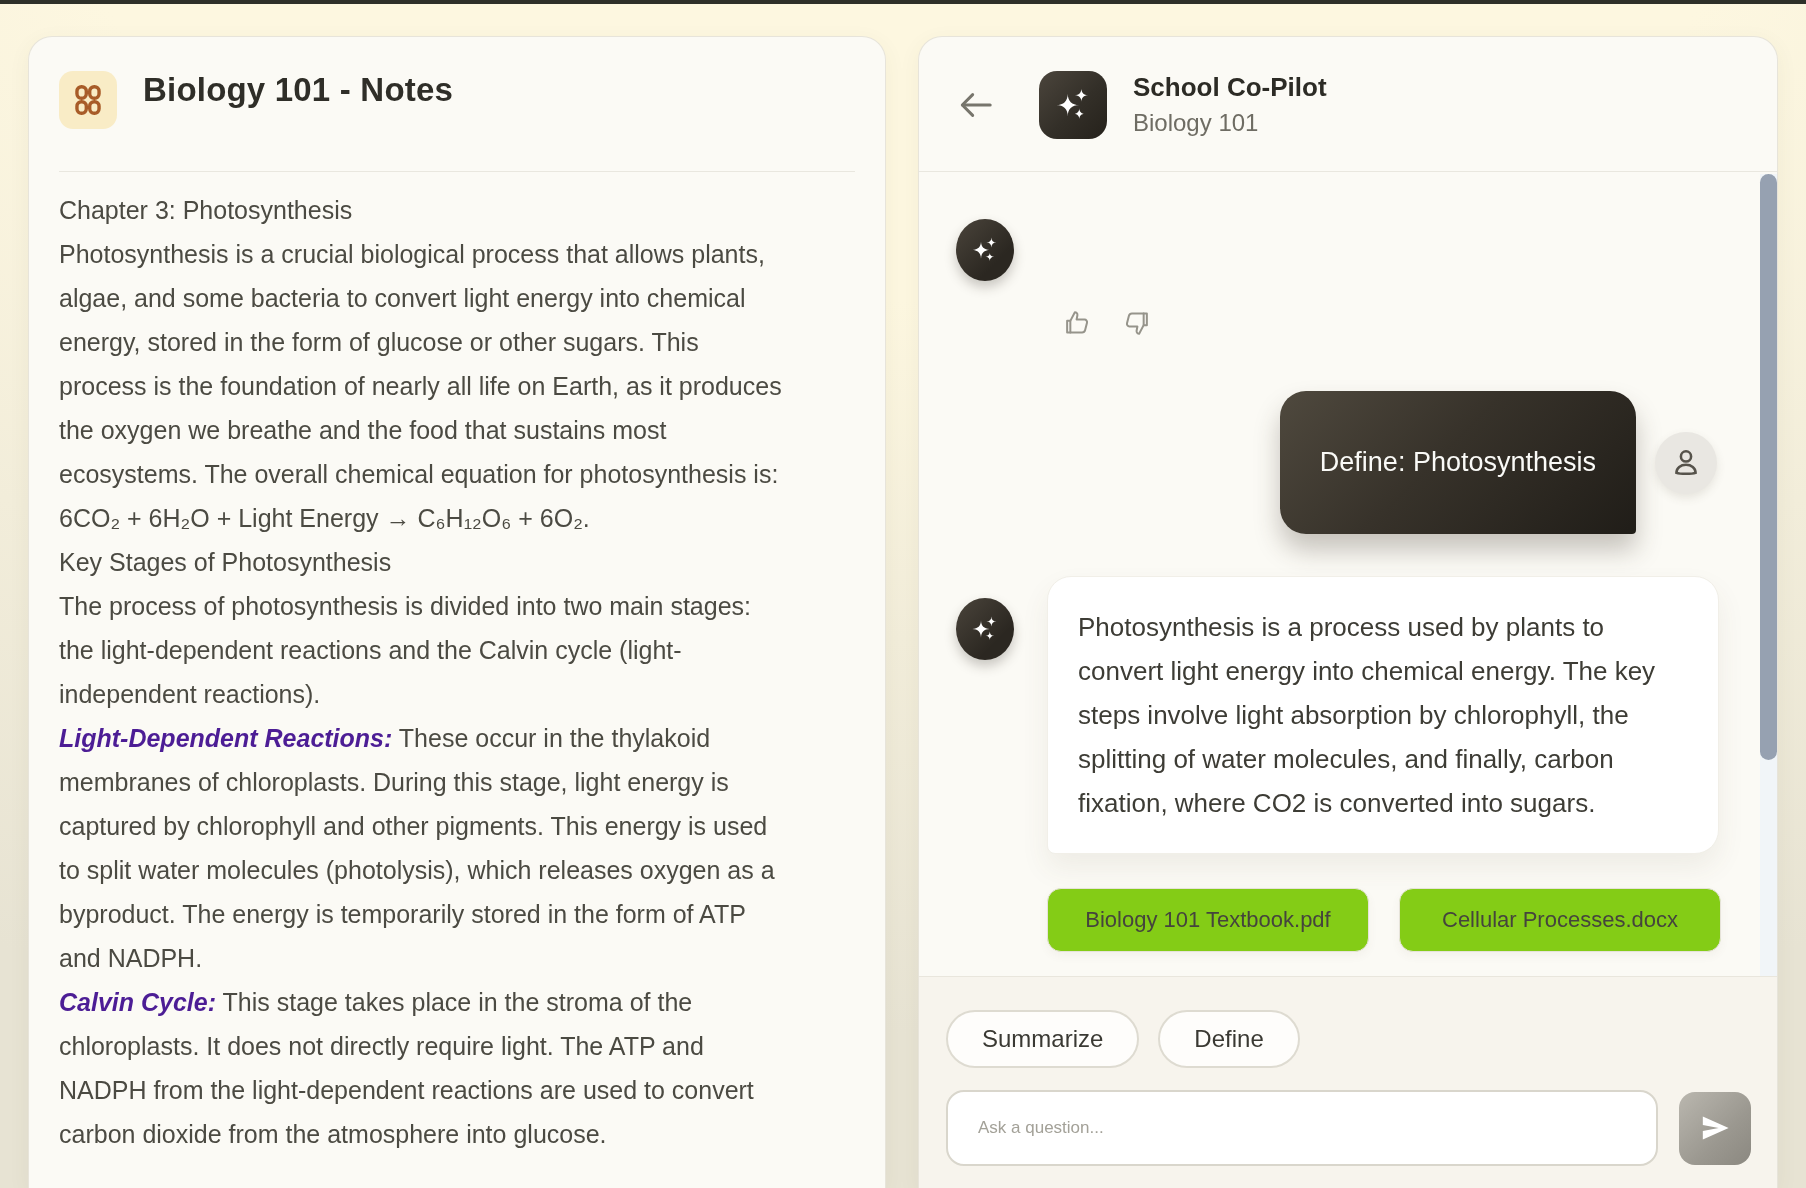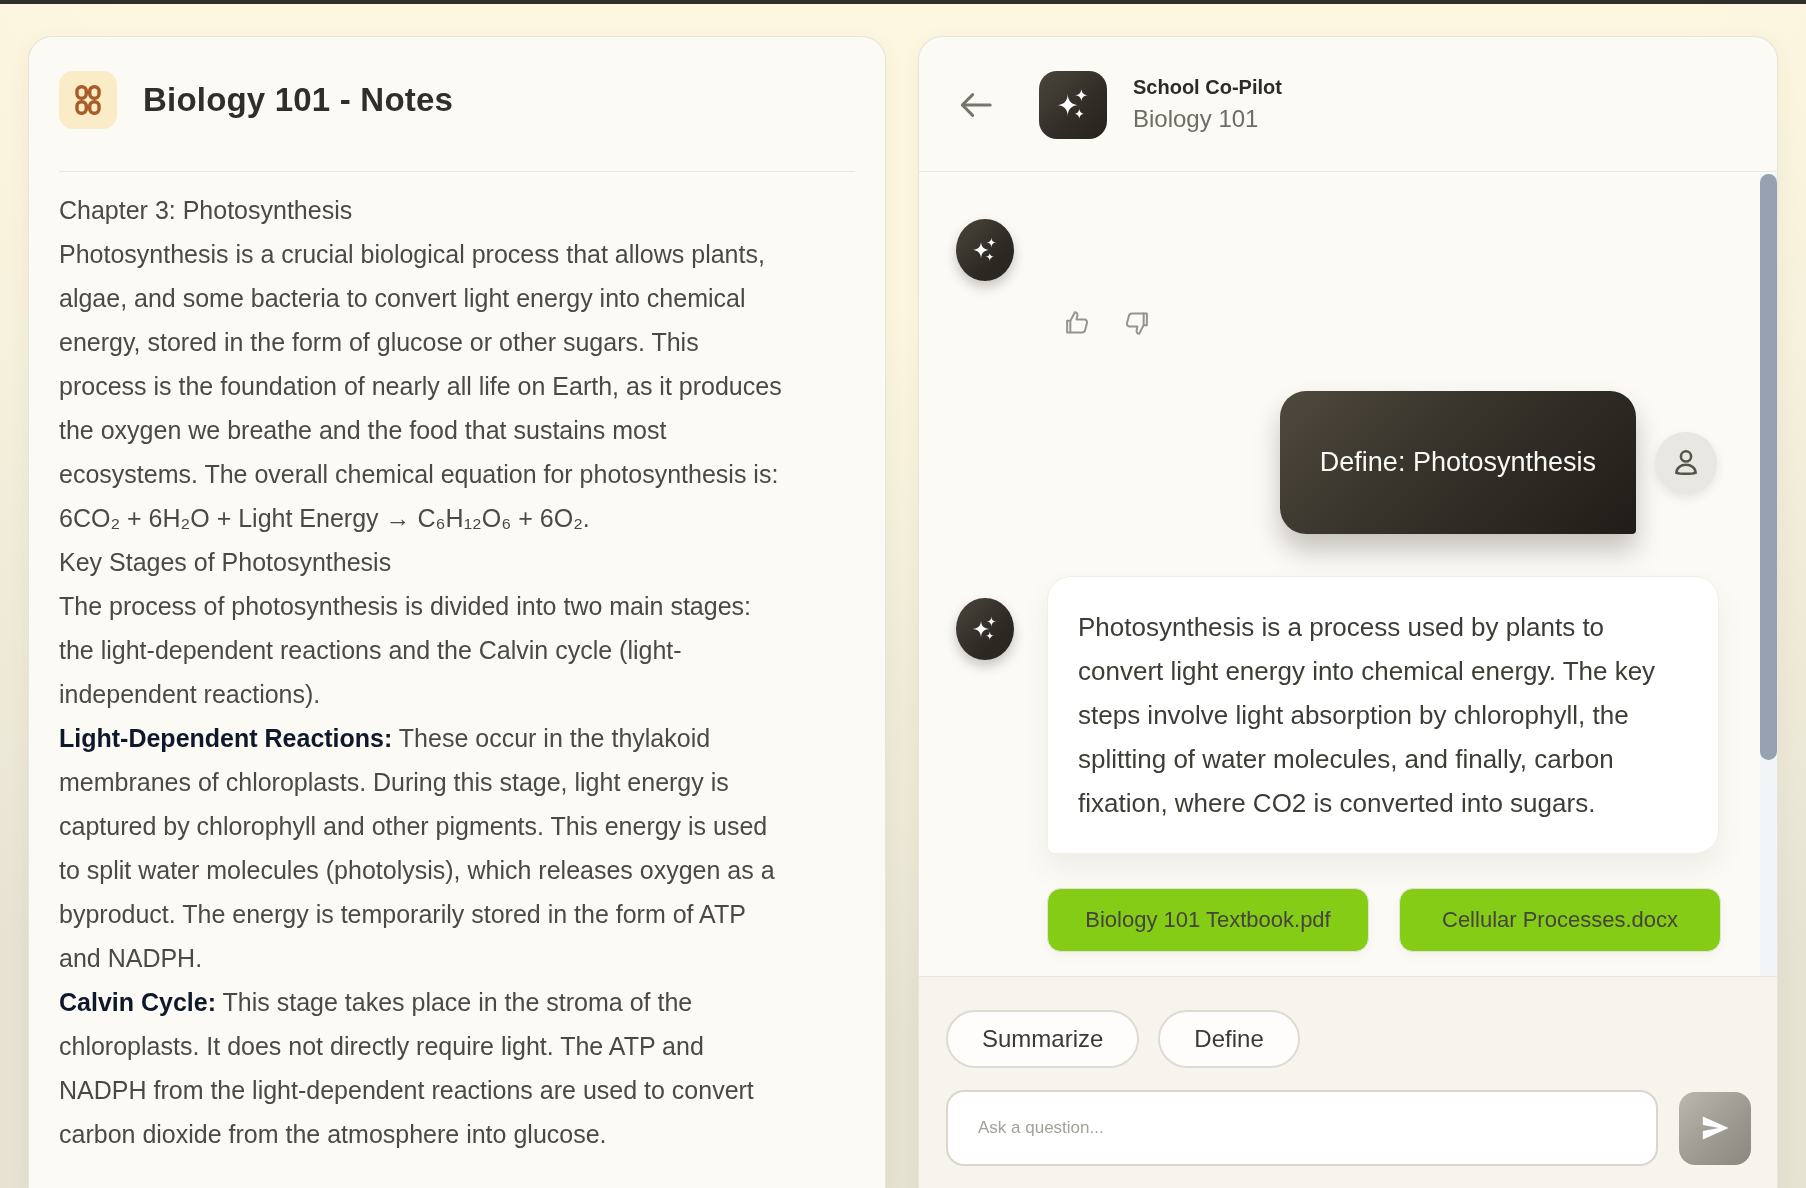--- a/index.html
+++ b/index.html
@@ -16,46 +16,46 @@
     background:#fbfaf5;
     border:1px solid #e7e4da; border-bottom:none;
     border-radius:24px 24px 0 0;
     box-shadow:0 6px 22px rgba(90,80,50,0.06);
     overflow:hidden;
   }
   .notes-panel { left:28px;  width:858px; }
   .chat-panel  { left:918px; width:860px; }
 
   
-  .notes-header { display:flex; align-items:center; gap:26px; padding:34px 32px 0 30px; }
+  .notes-header { display:flex; gap:26px; padding:34px 32px 0 30px; }
   .notes-badge {
     width:58px; height:58px; border-radius:14px; background:#f9ecc6;
     display:flex; align-items:center; justify-content:center; flex:0 0 auto;
   }
   .notes-title { font-size:33px; font-weight:bold; color:#2f2e28; letter-spacing:0.2px; }
   .notes-divider { border:none; border-top:1px solid #e9e7df; margin:42px 30px 0 30px; }
   .notes-body {
     padding:16px 30px 0 30px; width:790px;
     font-size:25px; line-height:44px; color:#4b4a42;
   }
   .notes-body p { max-width:752px; }
-  .notes-body b { color:#0f172a; }
+  .notes-body b { color:#4c1d95;font-style:italic; }
 
   
   .chat-header { height:135px; display:flex; align-items:center; padding:0 30px 0 34px; gap:26px; position:relative; }
   .back-btn { width:46px; height:46px; border:none; background:transparent; cursor:pointer;
               display:flex; align-items:center; justify-content:center; flex:0 0 auto; }
   .copilot-badge {
     width:68px; height:68px; border-radius:18px; flex:0 0 auto;
     background:linear-gradient(135deg,#4b453c 0%,#332f28 55%,#25211b 100%);
     display:flex; align-items:center; justify-content:center;
     margin-left:14px;
   }
   .chat-titles { display:flex; flex-direction:column; gap:6px; }
-  .chat-title { font-size:20px; font-weight:bold; color:#2c2b25; }
+  .chat-title { font-size:26px; font-weight:bold; color:#2c2b25; }
   .chat-subtitle { font-size:24px; color:#6e6c63; }
   .chat-divider { position:absolute; left:0; right:0; bottom:0; border:none; border-top:1px solid #e9e7df; }
 
   .chat-scroll { position:absolute; top:136px; bottom:0; left:0; right:0; padding:24px 58px 0 37px; overflow:hidden; }
 
   .msg-row { display:flex; align-items:flex-start; }
   .bot-avatar {
     width:58px; height:62px; border-radius:50%; flex:0 0 auto; margin-top:22px;
     background:linear-gradient(135deg,#4a443b 0%,#2b2721 70%);
     display:flex; align-items:center; justify-content:center;

